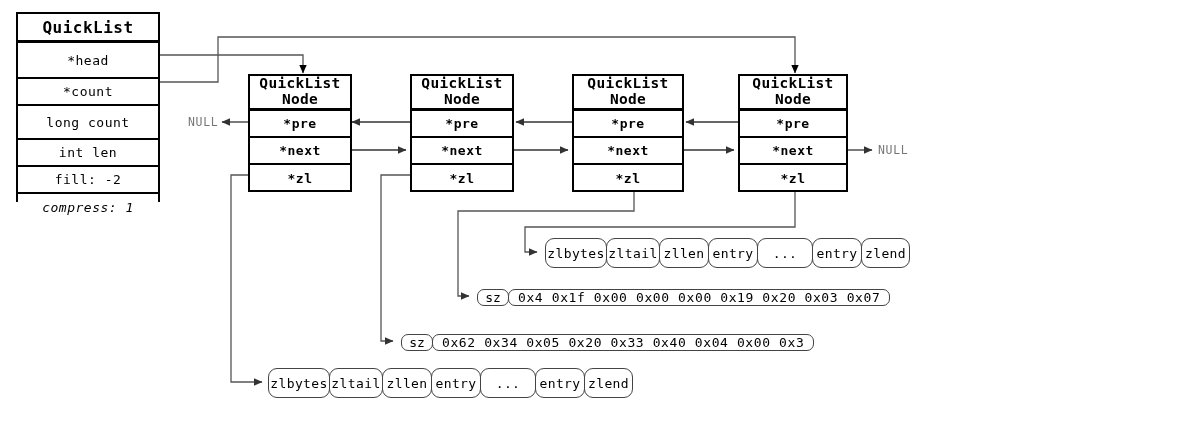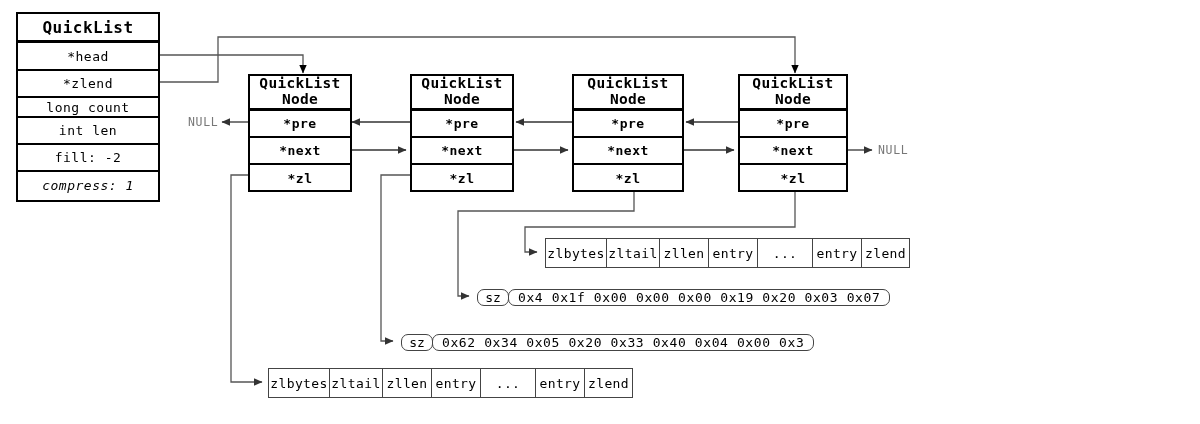--- a/index.html
+++ b/index.html
@@ -89,21 +89,21 @@
   
   .zstrip {
     position: absolute;
     display: flex;
     align-items: stretch;
     height: 30px;
   }
   .zcell {
     box-sizing: border-box;
     border: 1.3px solid #444;
-    border-radius: 0;
+    border-radius: 9px;
     background: #fff;
     display: flex;
     align-items: center;
     justify-content: center;
     font-size: 13px;
     color: #000;
     letter-spacing: 0.4px;
     white-space: nowrap;
     margin-right: -1px;
   }
@@ -200,23 +200,23 @@
       <path d="M410,175 L381,175 L381,341 L393,341" marker-end="url(#ah)"></path>
 
       <path d="M634,192 L634,211 L458,211 L458,296 L469,296" marker-end="url(#ah)"></path>
 
       <path d="M795,192 L795,227 L525,227 L525,252 L537,252" marker-end="url(#ah)"></path>
     </g>
   </svg>
 
   <div class="struct-table" style="left:16px; top:12px; width:144px; height:190px;">
     <div class="struct-row header" style="height:29px;">QuickList</div>
-    <div class="struct-row" style="height:28px;">*head</div>
-    <div class="struct-row" style="height:27px;">*zlend</div>
-    <div class="struct-row" style="height:20px;">long count</div>
+    <div class="struct-row" style="height:36px;">*head</div>
+    <div class="struct-row" style="height:27px;">*count</div>
+    <div class="struct-row" style="height:34px;">long count</div>
     <div class="struct-row" style="height:27px;">int len</div>
     <div class="struct-row" style="height:27px;">fill: -2</div>
     <div class="struct-row" style="height:26px;">compress: 1</div>
   </div>
 
   <div class="node-box" style="left:248px; top:74px; width:104px; height:118px;">
     <div class="node-head" style="height:35px;">
       <span>QuickList</span>
       <span>Node</span>
     </div>

